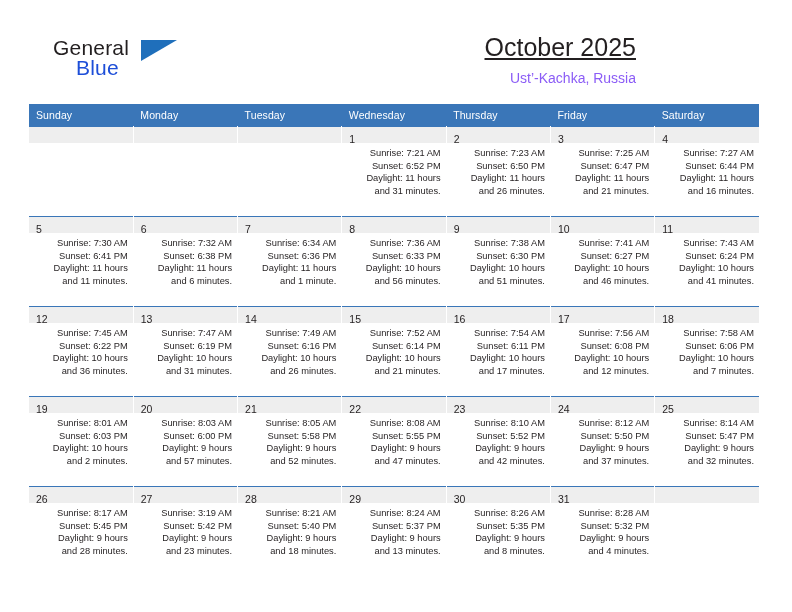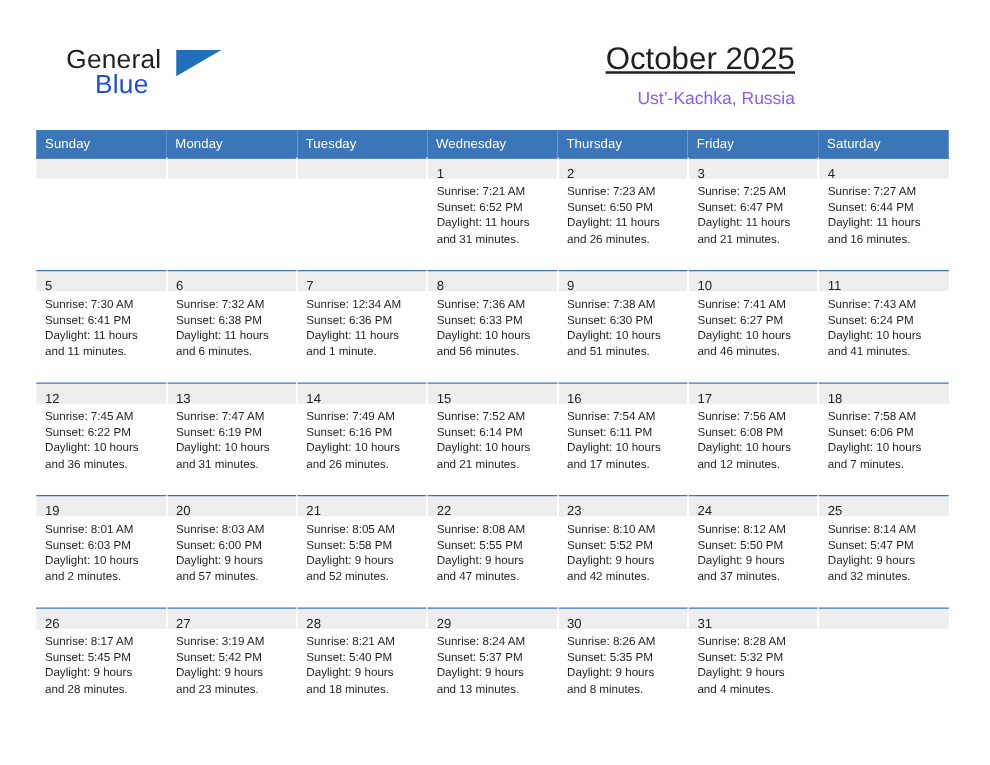--- a/index.html
+++ b/index.html
@@ -127,20 +127,21 @@
   .daynum {
     font-size: 10.5px;
     color: #231f20;
     line-height: 13px;
   }
   .daycell.empty .daynum-band {
     background: #eeeeee;
   }
   .cell-body {
     padding: 4px 5px 0 7px;
+    text-align: right;
   }
   .cell-line {
     font-size: 9.3px;
     line-height: 12.6px;
     color: #231f20;
     white-space: nowrap;
   }
 </style>
 </head>
 <body>
@@ -249,21 +250,21 @@
             <div class="cell-body">
               <div class="cell-line">Sunrise: 7:32 AM</div>
               <div class="cell-line">Sunset: 6:38 PM</div>
               <div class="cell-line">Daylight: 11 hours</div>
               <div class="cell-line">and 6 minutes.</div>
             </div>
           </td>
           <td class="daycell">
             <div class="daynum-band"><span class="daynum">7</span></div>
             <div class="cell-body">
-              <div class="cell-line">Sunrise: 12:34 AM</div>
+              <div class="cell-line">Sunrise: 6:34 AM</div>
               <div class="cell-line">Sunset: 6:36 PM</div>
               <div class="cell-line">Daylight: 11 hours</div>
               <div class="cell-line">and 1 minute.</div>
             </div>
           </td>
           <td class="daycell">
             <div class="daynum-band"><span class="daynum">8</span></div>
             <div class="cell-body">
               <div class="cell-line">Sunrise: 7:36 AM</div>
               <div class="cell-line">Sunset: 6:33 PM</div>

